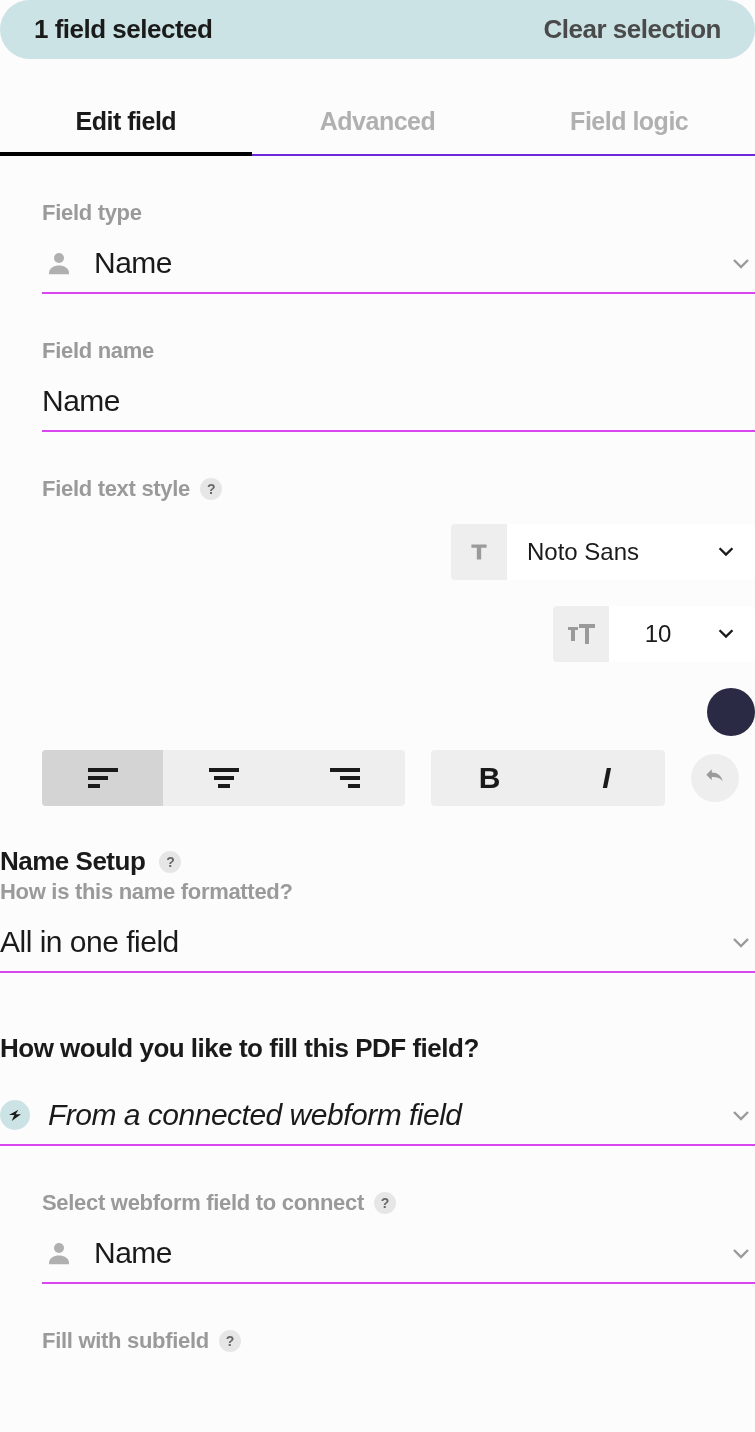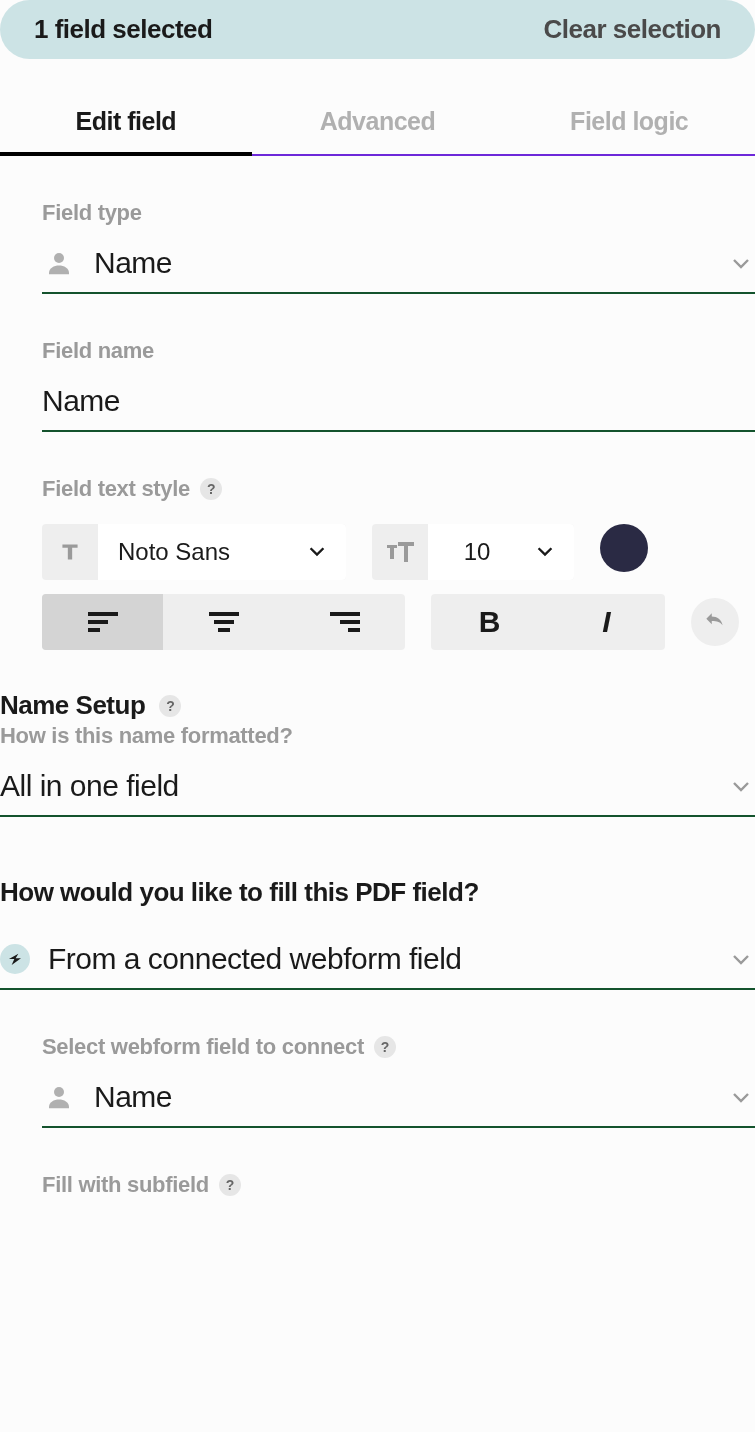--- a/index.html
+++ b/index.html
@@ -101,21 +101,21 @@
     color: #666;
     font-size: 14px;
     font-weight: 700;
     cursor: pointer;
   }
 
   
   .field-row {
     display: flex;
     align-items: center;
-    border-bottom: 2px solid #14532d;
+    border-bottom: 2px solid #d946ef;
     padding: 12px 2px 12px 0;
     margin-top: 8px;
     gap: 18px;
     cursor: pointer;
   }
   .field-row .value {
     flex: 1;
     font-size: 30px;
     color: #1a1a1a;
     letter-spacing: -0.5px;
@@ -139,23 +139,24 @@
   }
   .lead-icon.circle {
     width: 30px; height: 30px;
     border-radius: 50%;
     background: #cce3e5;
   }
 
   
   .textstyle-row {
     display: flex;
-    align-items: flex-start;
+    align-items: flex-end;
     gap: 26px;
     margin-top: 22px;
+    flex-direction: column;
   }
   .ts-group {
     display: flex;
     align-items: stretch;
     background: #eeeeee;
     border-radius: 4px;
     overflow: hidden;
     height: 56px;
   }
   .ts-icon-slot {
@@ -359,21 +360,21 @@
   <div class="field-row">
     <span class="value">All in one field</span>
     <span class="chevron">
       <svg width="24" height="24" viewBox="0 0 24 24" fill="none" stroke="#9a9a9a" stroke-width="2.4">
           <polyline points="5 9 12 16 19 9"></polyline>
         </svg>
     </span>
   </div>
 
   <div class="heading-lg">How would you like to fill this PDF field?</div>
-  <div class="field-row" style="margin-top:22px;">
+  <div class="field-row" style="margin-top:22px;font-style:italic;">
     <span class="lead-icon circle">
       <svg width="16" height="16" viewBox="0 0 24 24" fill="#1a1a1a">
           <path d="M3 12l14-8-4 7h8L7 21l4-9H3z"></path>
         </svg>
     </span>
     <span class="value">From a connected webform field</span>
     <span class="chevron">
       <svg width="24" height="24" viewBox="0 0 24 24" fill="none" stroke="#9a9a9a" stroke-width="2.4">
           <polyline points="5 9 12 16 19 9"></polyline>
         </svg>

